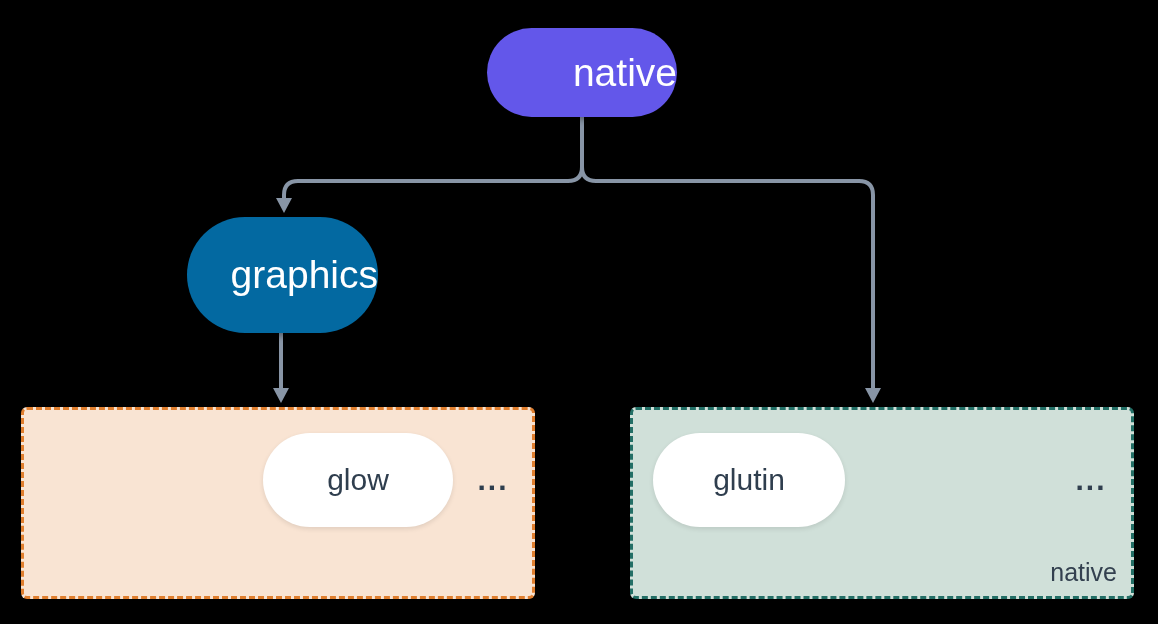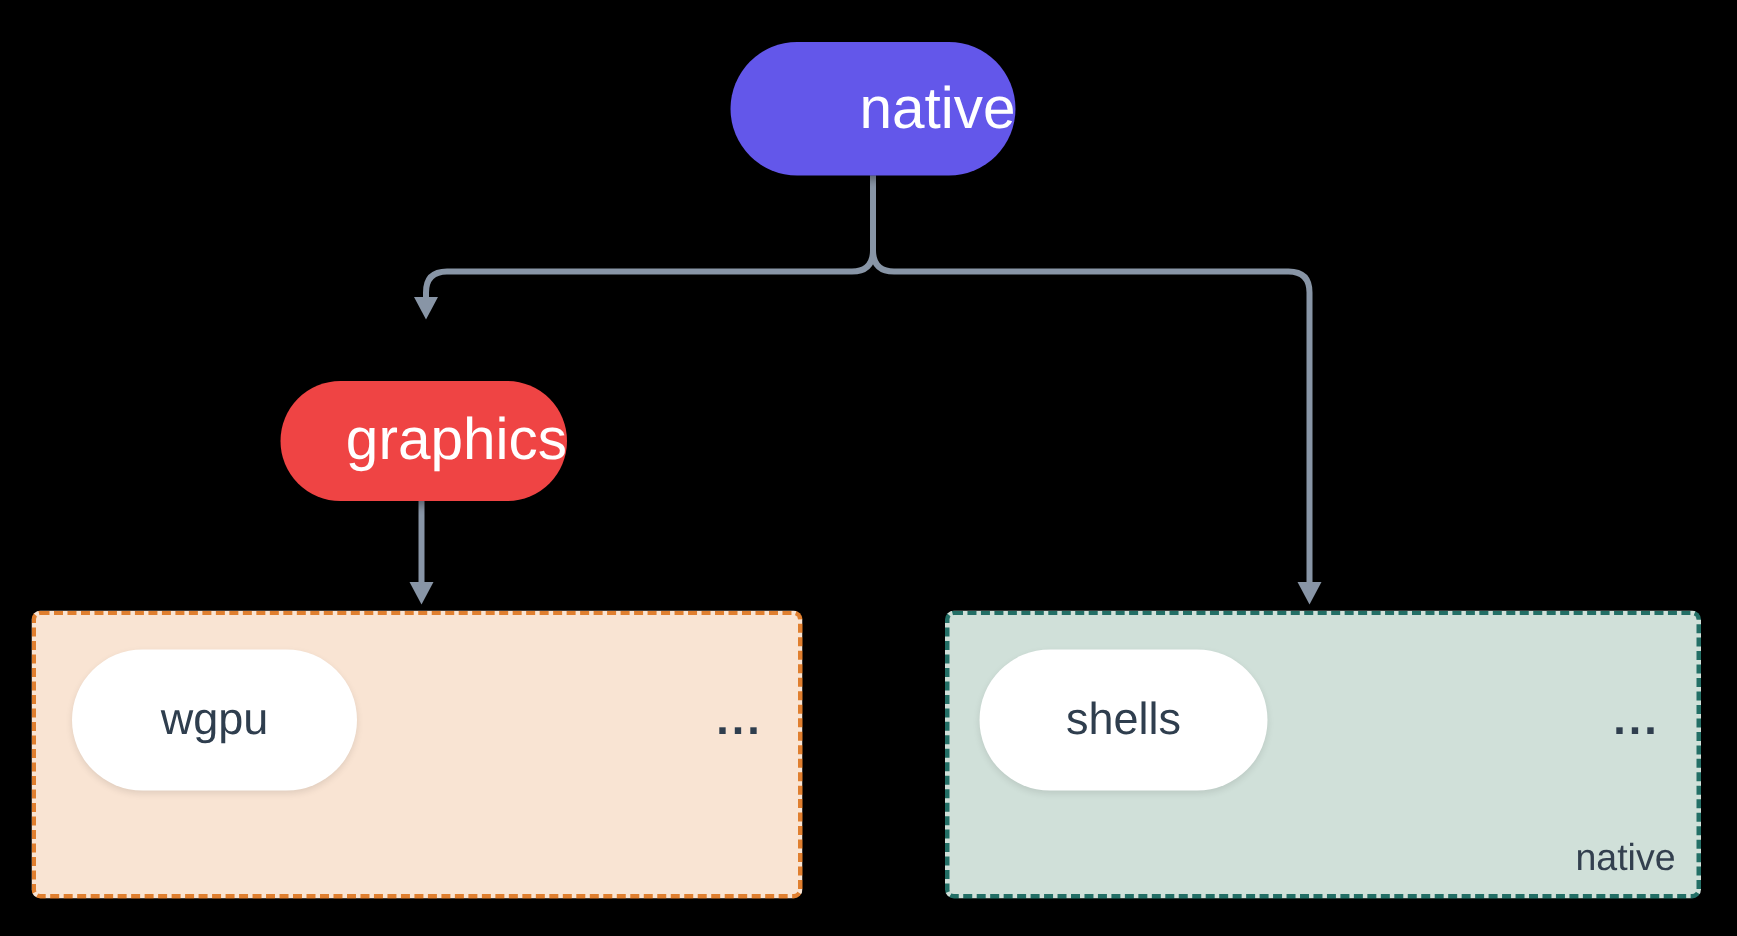--- a/index.html
+++ b/index.html
@@ -14,21 +14,21 @@
 
   .node{
     position:absolute;
     display:flex;align-items:center;justify-content:flex-end;
     color:#ffffff;
     font-size:39px;
     border-radius:60px;
     box-shadow:0 3px 6px rgba(0,0,0,0.35);
   }
   .node-native{left:487px;top:28px;width:190px;height:89px;background:#6357EA;}
-  .node-graphics{left:187px;top:217px;width:191px;height:80px;background:#ef4444;margin-top:37px;}
+  .node-graphics{left:187px;top:217px;width:191px;height:116px;background:#0369a1;}
 
   .group{
     position:absolute;
     top:407px;height:186px;
     border-radius:6px;
   }
   .group-renderers{
     left:21px;width:508px;
     background:#F9E4D3;
     border:3px dashed #E07F2F;
@@ -92,27 +92,27 @@
 
   <div class="node node-native">
     <span>native</span>
   </div>
 
   <div class="node node-graphics">
     <span>graphics</span>
   </div>
 
   <div class="group group-renderers">
-    <div class="pill pill-wgpu">
-      <span>wgpu</span>
+    <div class="pill pill-glow">
+      <span>glow</span>
     </div>
     <div class="more more-renderers">...</div>
   </div>
 
   <div class="group group-shells">
     <div class="pill pill-winit">
-      <span>shells</span>
+      <span>glutin</span>
     </div>
     <div class="more more-shells">...</div>
     <div class="group-label">native</div>
   </div>
 
 </div>
 
 </body></html>

